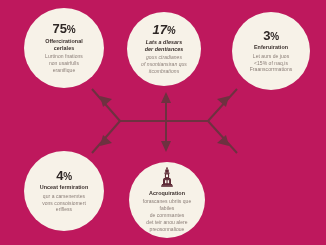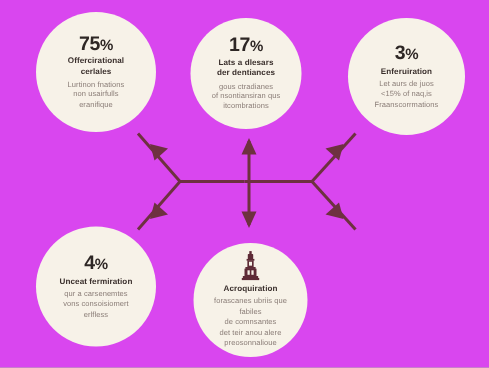--- a/index.html
+++ b/index.html
@@ -4,21 +4,21 @@
 <style>
   html, body {
     margin: 0;
     padding: 0;
     background: #b9afb0;
   }
   #infographic {
     position: relative;
     width: 326px;
     height: 245px;
-    background: #d946ef;
+    background: #be185d;
     overflow: hidden;
     font-family: "Liberation Sans", sans-serif;
   }
 
   
   .fishbone-layer {
     position: absolute;
     left: 0;
     top: 0;
     width: 326px;
@@ -34,21 +34,21 @@
     box-sizing: border-box;
     display: flex;
     flex-direction: column;
     align-items: center;
     justify-content: center;
     text-align: center;
     padding: 4px 7px;
     overflow: hidden;
   }
   .node.n-top-left      { left: 24px;  top: 8px;   width: 80px;  height: 80px; }
-  .node.n-top-center    { left: 127px; top: 12px;  width: 74px;  height: 74px; }
+  .node.n-top-center    { left: 127px; top: 12px;  width: 74px;  height: 74px; font-style: italic; }
   .node.n-top-right     { left: 232px; top: 12px;  width: 78px;  height: 78px; }
   .node.n-bot-left      { left: 24px;  top: 151px; width: 80px;  height: 80px; }
   .node.n-bot-center    { left: 129px; top: 162px; width: 76px;  height: 76px; }
   .node.n-bot-right     { left: 229px; top: 143px; width: 82px;  height: 82px; }
 
   .pct {
     font-size: 13px;
     font-weight: bold;
     color: #2e2725;
     line-height: 1.05;

